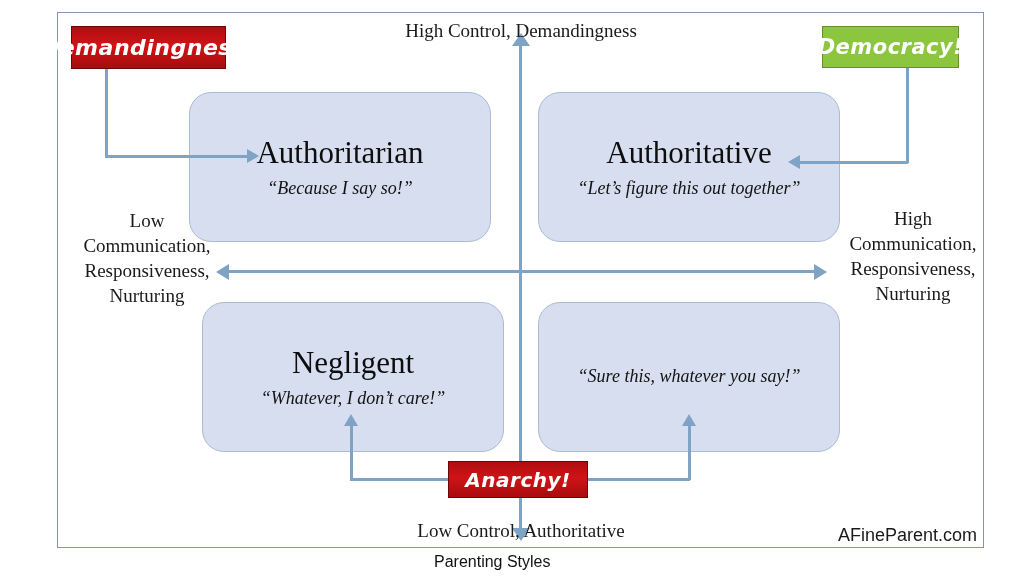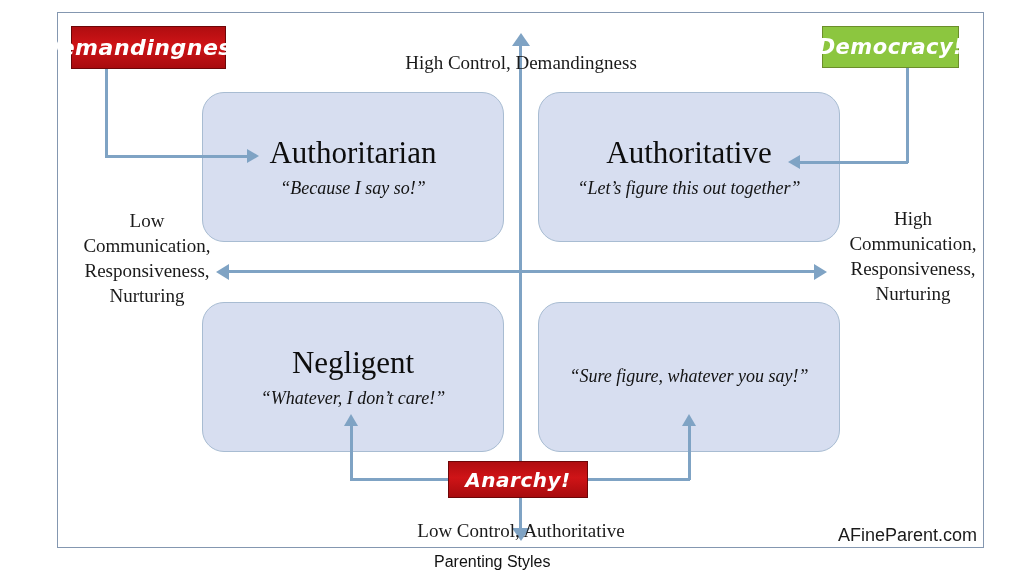--- a/index.html
+++ b/index.html
@@ -86,21 +86,21 @@
   
   .axis-label {
     position: absolute;
     font-family: "Liberation Serif", serif;
     font-size: 19px;
     color: #1a1a1a;
     text-align: center;
     line-height: 1.32;
     white-space: nowrap;
   }
-  .axis-top   { left: 351px; top: 18px;  width: 340px; margin-top: 32px; }
+  .axis-top   { left: 351px; top: 18px;  width: 340px; }
   .axis-bottom{ left: 351px; top: 518px; width: 340px; }
   .axis-side  { width: 190px; white-space: normal; }
   .axis-left  { left: 52px;  top: 208px; }
   .axis-right { left: 818px; top: 206px; }
 
   
   .quad {
     position: absolute;
     width: 302px;
     height: 150px;
@@ -122,21 +122,21 @@
   }
   .quad-quote {
     font-family: "Liberation Serif", serif;
     font-style: italic;
     font-size: 18px;
     color: #121212;
     line-height: 1.1;
     white-space: nowrap;
   }
 
-  .quad-tl { left: 202px; top: 92px; }
+  .quad-tl { left: 189px; top: 92px; }
   .quad-tr { left: 538px; top: 92px; }
   .quad-bl { left: 202px; top: 302px; }
   .quad-br { left: 538px; top: 302px; }
 
   
   .badge {
     position: absolute;
     display: flex;
     align-items: center;
     justify-content: center;
@@ -265,21 +265,21 @@
     <div class="quad-title">Authoritative</div>
     <div class="quad-quote">“Let’s figure this out together”</div>
   </div>
 
   <div class="quad quad-bl">
     <div class="quad-title">Negligent</div>
     <div class="quad-quote">“Whatever, I don’t care!”</div>
   </div>
 
   <div class="quad quad-br">
-    <div class="quad-quote">“Sure figure, whatever you say!”</div>
+    <div class="quad-quote">“Sure this, whatever you say!”</div>
   </div>
 
   <div class="conn conn-v c-dict-v"></div>
   <div class="conn conn-h c-dict-h"></div>
   <div class="arrowhead ah-dict"></div>
 
   <div class="conn conn-v c-demo-v"></div>
   <div class="conn conn-h c-demo-h"></div>
   <div class="arrowhead ah-demo"></div>
 

